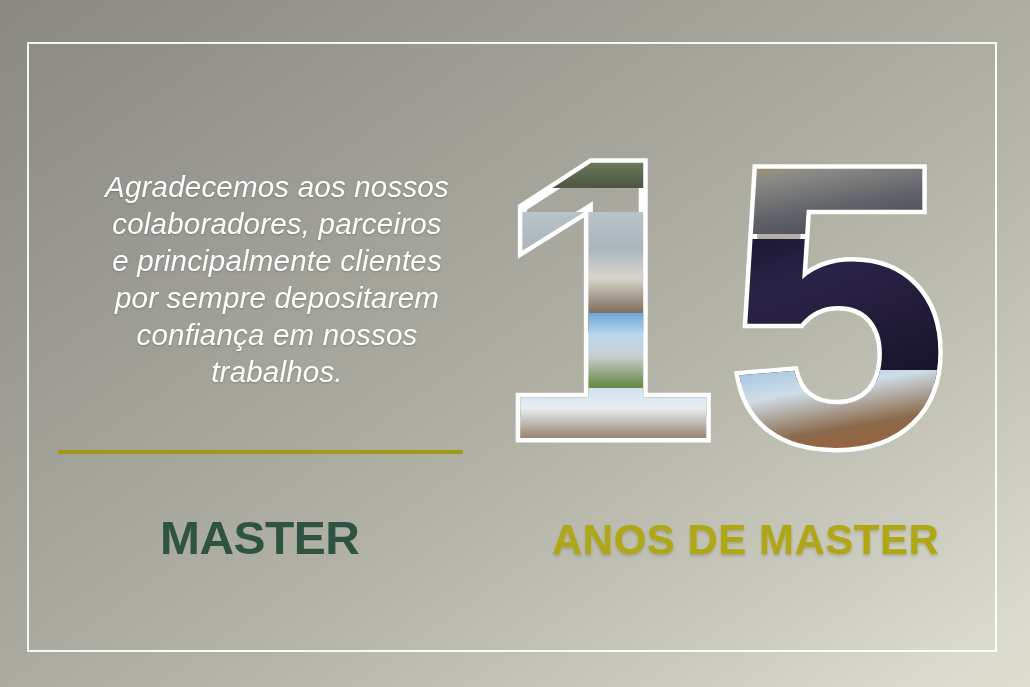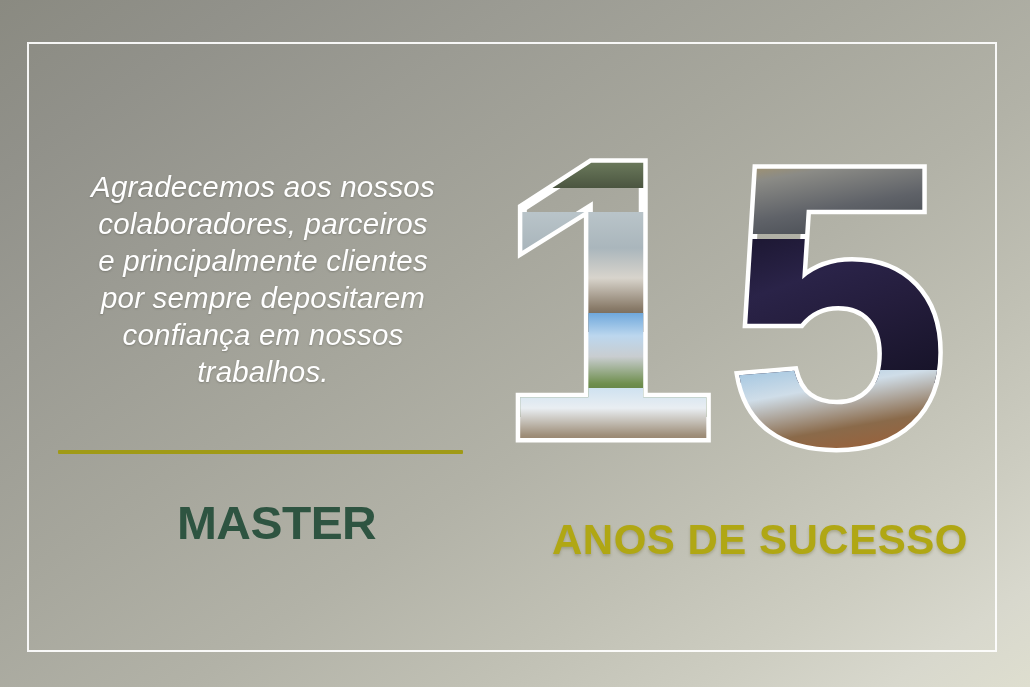--- a/index.html
+++ b/index.html
@@ -38,21 +38,21 @@
     width: 970px;
     height: 610px;
     border: 2px solid rgba(255,255,255,0.92);
     box-sizing: border-box;
     pointer-events: none;
   }
 
   
   .left-col {
     position: absolute;
-    left: 48px;
+    left: 62px;
     top: 168px;
     width: 430px;
   }
 
   .message {
     font-style: italic;
     font-size: 29.5px;
     line-height: 37px;
     color: #ffffff;
     text-align: center;
@@ -69,23 +69,23 @@
     width: 405px;
     height: 4px;
     background: #a09a17;
     border-radius: 1px;
   }
 
   
   .logo {
     position: absolute;
     left: 160px;
-    top: 501px;
+    top: 516px;
     width: 212px;
-    text-align: right;
+    text-align: left;
   }
   .logo-master {
     font-size: 47px;
     font-weight: bold;
     color: #2e5441;
     letter-spacing: -0.5px;
     line-height: 0.92;
     transform: scaleX(1.02);
     transform-origin: left center;
     font-stretch: condensed;
@@ -200,15 +200,15 @@
 
   <div class="numerals">
 
     <div class="numeral-stroke n1">1</div>
     <div class="numeral-fill n1 collage-1">1</div>
 
     <div class="numeral-stroke n5">5</div>
     <div class="numeral-fill n5 collage-5">5</div>
   </div>
 
-  <div class="tagline">ANOS DE SUCESSO</div>
+  <div class="tagline">ANOS DE MASTER</div>
 
 </div>
 
 </body></html>

